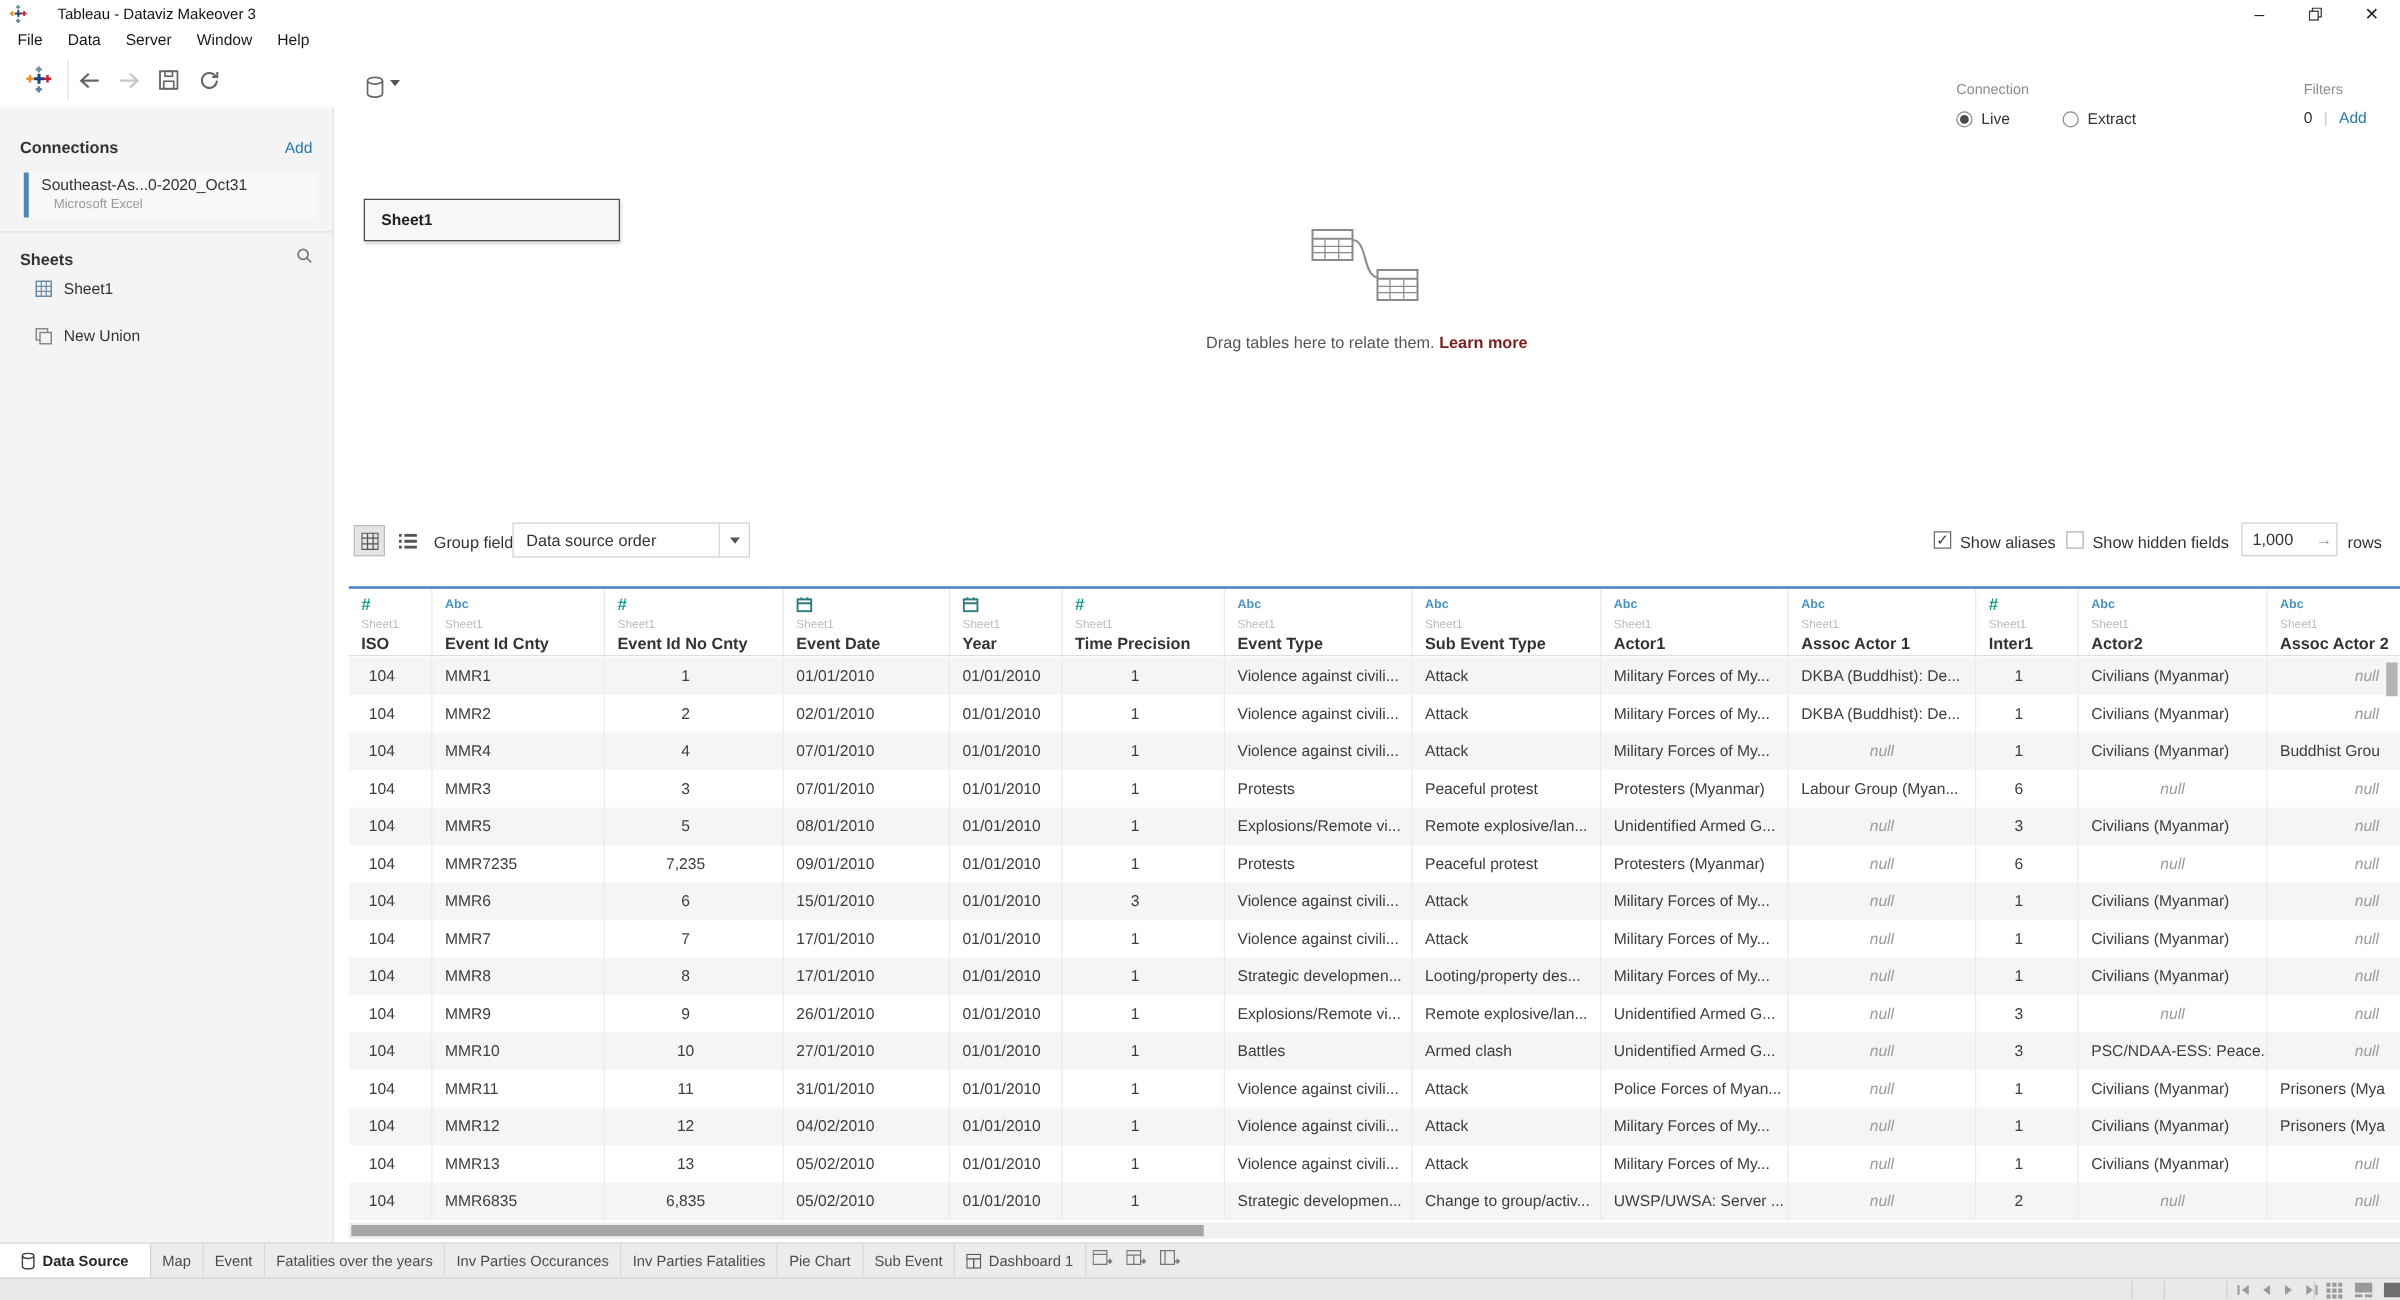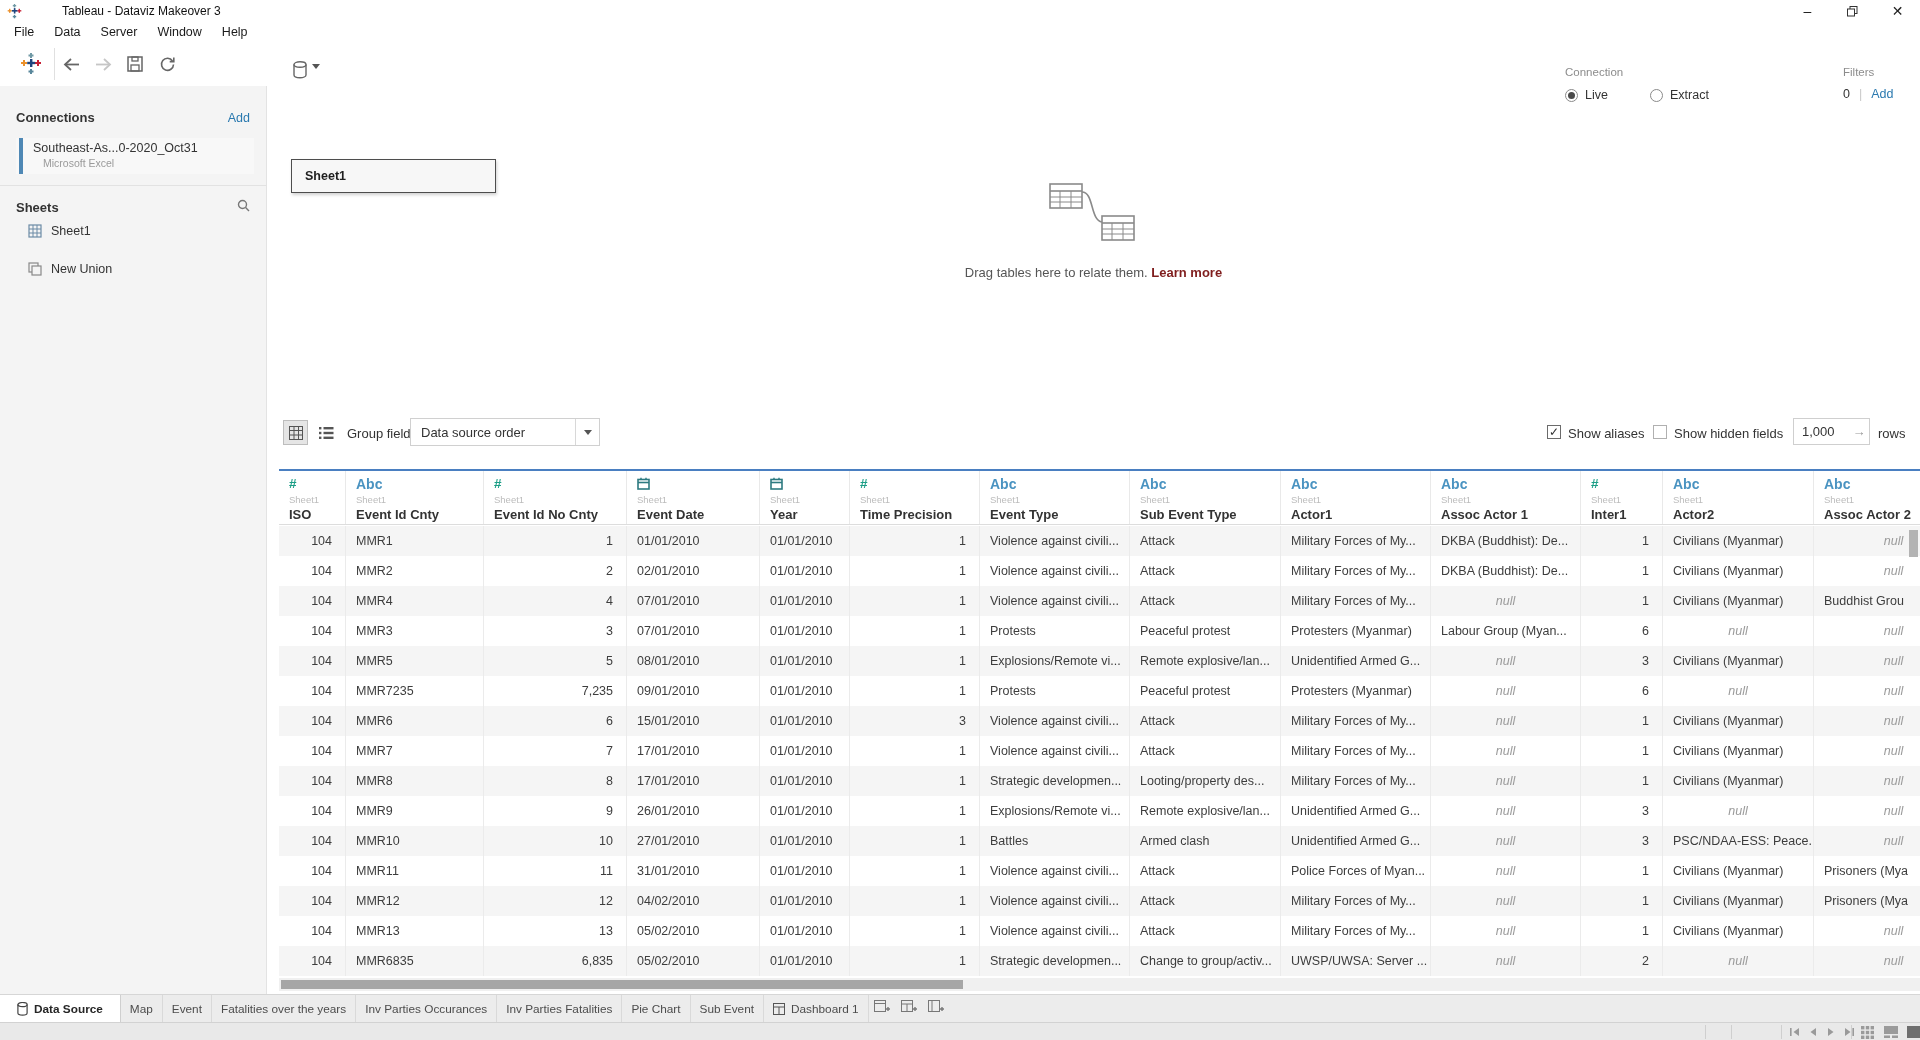--- a/index.html
+++ b/index.html
@@ -3,21 +3,21 @@
 <meta charset="utf-8">
 <style>
   *{box-sizing:border-box;margin:0;padding:0}
   html,body{width:1920px;height:1040px;overflow:hidden;background:#fff;
     font-family:"Liberation Sans",sans-serif;color:#333}
   .app{position:relative;width:1920px;height:1040px;background:#fff}
 
   
   .titlebar{position:absolute;left:0;top:0;width:1920px;height:22px;background:#fff;display:flex;align-items:center}
   .tb-logo{margin-left:7px;width:15px;height:15px;display:inline-block}
-  .tb-title{margin-left:40px;font-size:12px;color:#111}
+  .tb-title{margin-left:24px;font-size:12px;color:#111}
   .win-controls{position:absolute;right:0;top:0;height:22px;display:flex}
   .win-btn{width:45px;height:22px;display:flex;align-items:center;justify-content:center;font-size:14px;color:#222}
 
   
   .menubar{position:absolute;left:4px;top:22px;height:20px;display:flex;align-items:center}
   .menu-item{padding:0 10px;font-size:12.5px;color:#1a1a1a}
 
   
   .toolbar{position:absolute;left:0;top:42px;width:1920px;height:44px;background:#fff}
   .tlb-logo{position:absolute;left:20px;top:11px;width:22px;height:22px}
@@ -72,29 +72,29 @@
   .rows-input{position:absolute;left:1793px;top:418px;width:77px;height:27px;border:1px solid #cfcfcf;background:#fff;display:flex;align-items:center}
   .rows-input input{flex:1;border:0;outline:0;padding-left:8px;font-size:13px;color:#333;font-family:inherit;width:40px;background:transparent}
   .rows-input .step{width:20px;text-align:center;color:#999;font-size:13px}
   .rows-lb{position:absolute;left:1878px;top:426px;font-size:13px;color:#333}
 
   
   #grid-header{position:absolute;left:279px;top:469px;width:1641px;height:56px;display:flex;border-top:2px solid #4a7fc1;border-bottom:1px solid #ddd;background:#fff;overflow:hidden}
   .gcol{flex:none;height:100%;padding:5px 0 0 10px;border-right:1px solid #e9e9e9;overflow:hidden}
   .ti-row{height:15px;display:flex;align-items:center}
   .ti-num{font-size:13.5px;font-weight:700;color:#1b9e86}
-  .ti-abc{font-size:14px;font-weight:700;color:#4a93c1}
+  .ti-abc{font-size:10px;font-weight:700;color:#4a93c1}
   .gcol .sub{font-size:9.5px;color:#bcbcbc;margin-top:3px}
   .gcol .fname{font-size:13px;font-weight:700;color:#333;margin-top:2px;white-space:nowrap}
   #grid-body{position:absolute;left:279px;top:526px;width:1641px;overflow:hidden}
   .grow{display:flex;height:30px;line-height:30px;background:#fff}
   .grow.odd{background:#f5f5f5}
   .gcell{flex:none;font-size:12.5px;color:#3d3d3d;white-space:nowrap;overflow:hidden;border-right:1px solid #ebebeb}
   .gcell.l{padding-left:10px}
-  .gcell.r{text-align:right;padding-right:13px}
+  .gcell.r{text-align:center;padding-right:13px}
   .gcell.nul{text-align:center;font-style:italic;color:#9b9b9b;padding:0}
   .hscroll{position:absolute;left:279px;top:978px;width:1641px;height:13px;background:#f0f0f0}
   .hthumb{position:absolute;left:2px;top:2px;width:682px;height:9px;background:#a6a6a6}
   .vthumb{position:absolute;left:1909px;top:530px;width:9px;height:27px;background:#b3b3b3}
 
   
   .tabbar{position:absolute;left:0;top:994px;width:1920px;height:28px;background:#ececec;border-top:1px solid #d6d6d6;display:flex;align-items:stretch}
   .tab{display:flex;align-items:center;padding:0 9px;font-size:11.8px;color:#4c4c4c;border-right:1px solid #d9d9d9;white-space:nowrap}
   .tab .tic{margin-right:6px;display:inline-flex}
   .tab.active{background:#fff;color:#262626;font-weight:700;padding:0 17px;border-right:1px solid #cfcfcf}

